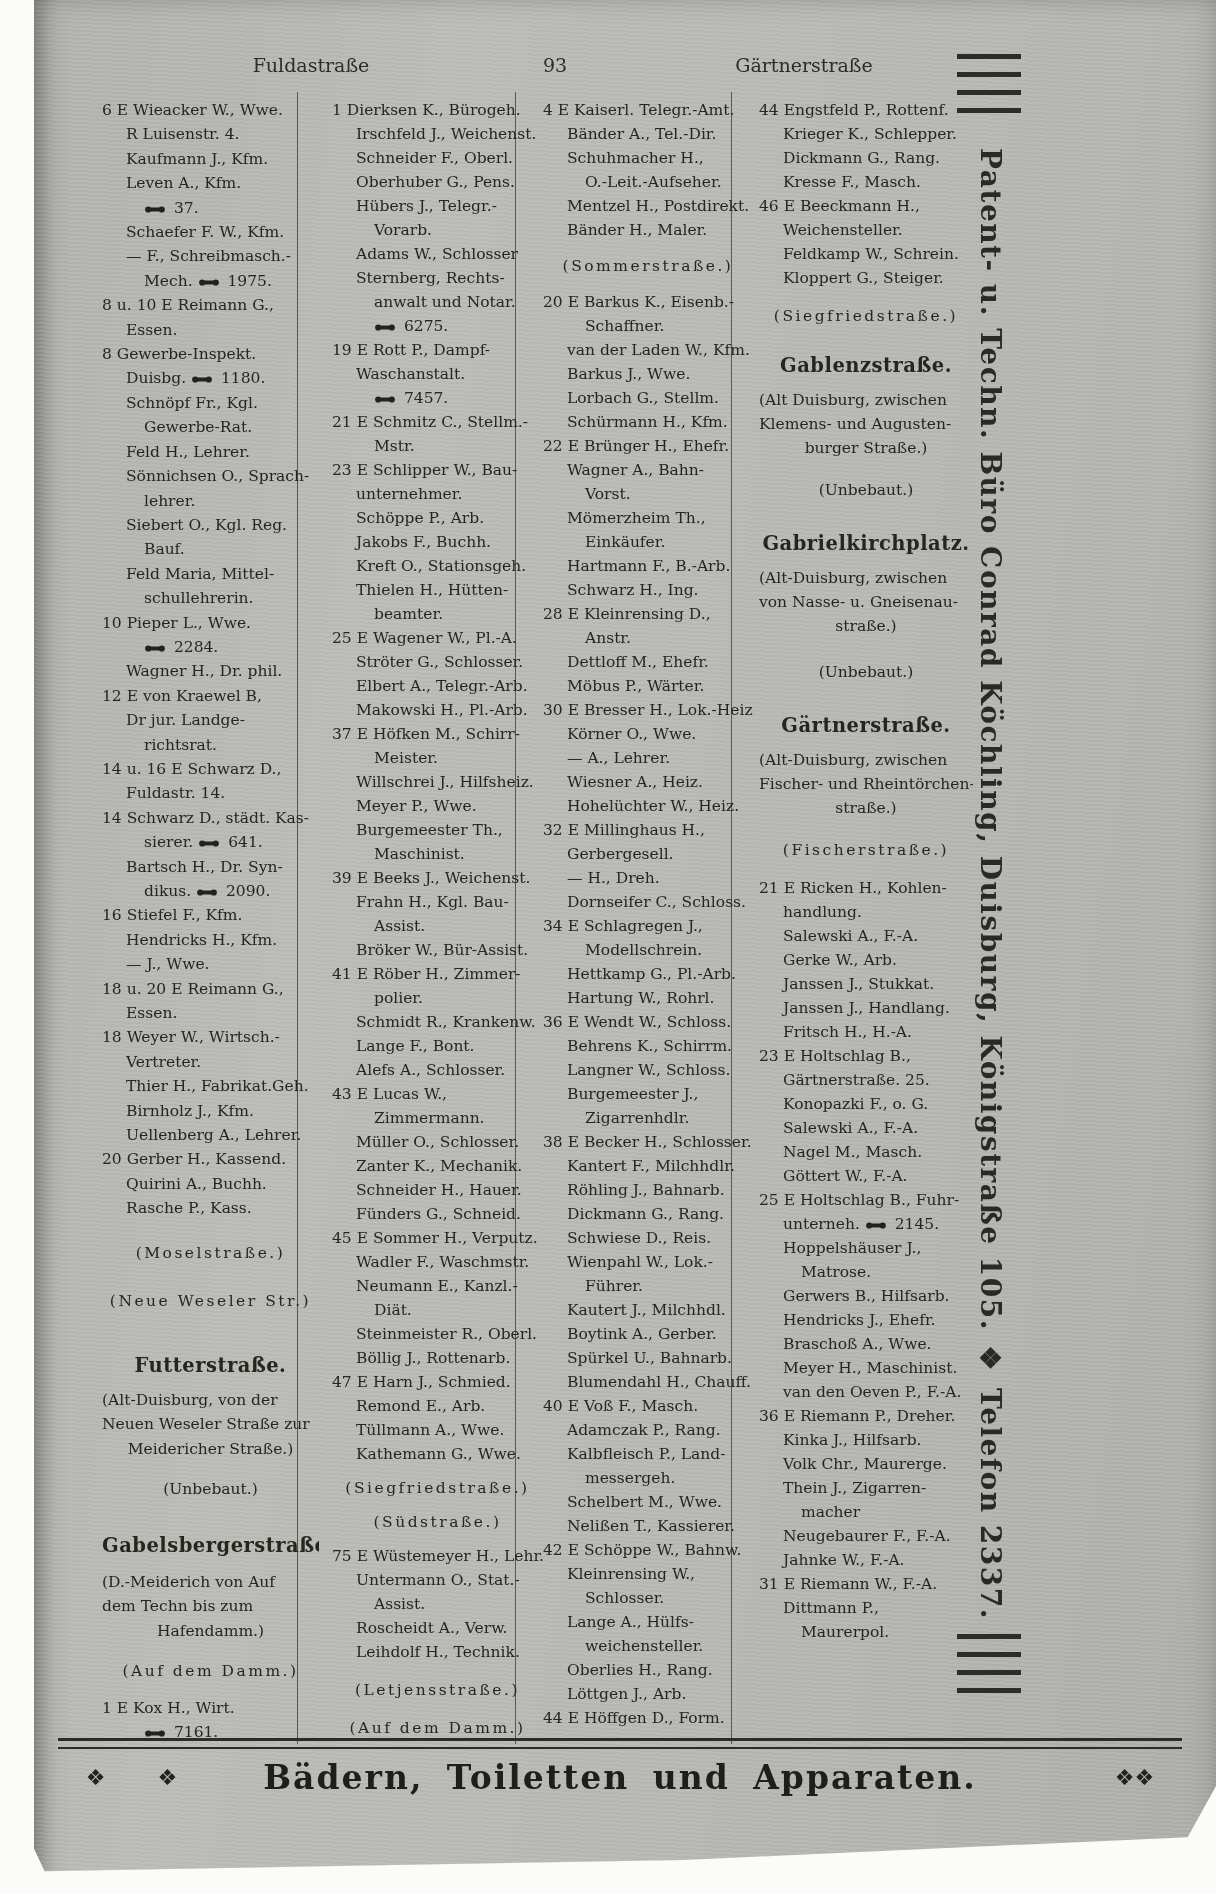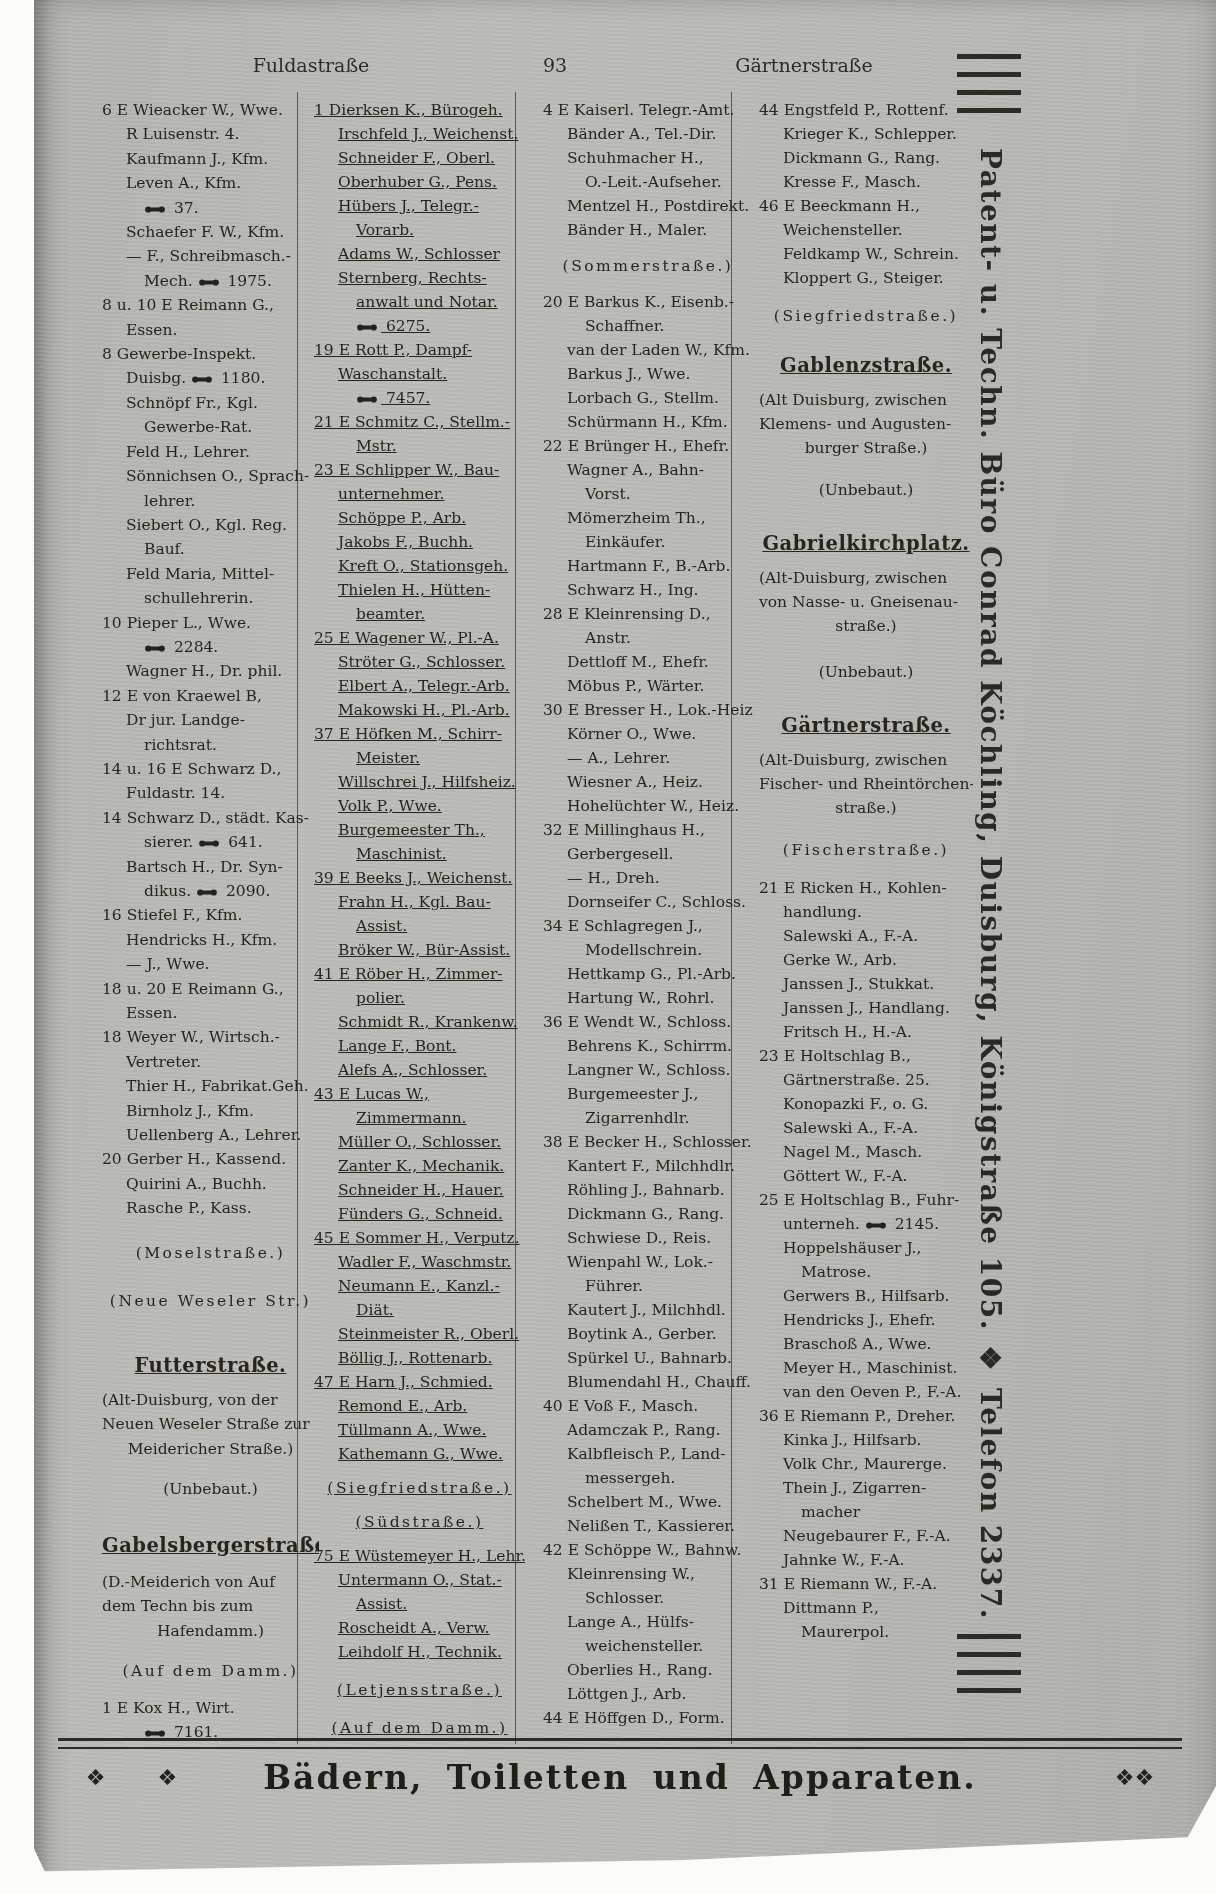--- a/index.html
+++ b/index.html
@@ -22,29 +22,29 @@
   
   .hdr-item{position:absolute;top:54px;font-size:19px;color:#2c2c26;text-align:center;}
   #h-left{left:206px;width:210px;}
   #h-center{left:515px;width:80px;}
   #h-right{left:694px;width:220px;}
   
   .vrule{position:absolute;top:92px;height:1652px;width:1px;background:rgba(55,55,48,.75);}
   
   .col{position:absolute;top:98px;height:1646px;overflow:hidden;font-size:15.5px;color:#26261f;margin-left:24px;}
   #col1{left:78px;width:217px;line-height:24.4px;}
-  #col2{left:290px;width:211px;line-height:24px;text-decoration:underline;}
+  #col2{left:308px;width:211px;line-height:24px;}
   #col3{left:519px;width:210px;line-height:24px;}
   #col4{left:735px;width:214px;line-height:24px;}
   .ln{white-space:nowrap;}
   .i1{padding-left:24px;}
   .i2{padding-left:42px;}
   .ctr{text-align:center;padding-left:0;white-space:normal;}
   .lsp{letter-spacing:2.5px;}
-  .hd{font-weight:bold;font-size:19.5px;text-align:center;padding-left:0;letter-spacing:.5px;text-decoration:underline;}
+  .hd{font-weight:bold;font-size:19.5px;text-align:center;padding-left:0;letter-spacing:.5px;}
   .tel{display:inline-block;}
   .tel svg{display:inline-block;vertical-align:-1px;margin:0 4px 0 1px;fill:#23231e;}
   
   .hash{position:absolute;left:957px;width:64px;}
   #hash-top{top:54px;}
   #hash-bottom{top:1634px;}
   .hash .bar{height:5px;background:#2d2d28;margin-bottom:13px;}
   
   #margin-ad{
     position:absolute;left:950px;top:148px;height:1480px;width:76px;
@@ -199,21 +199,21 @@
     <div class="ln i1">Kreft O., Stationsgeh.</div>
     <div class="ln i1">Thielen H., Hütten-</div>
     <div class="ln i2">beamter.</div>
     <div class="ln i0">25 E Wagener W., Pl.-A.</div>
     <div class="ln i1">Ströter G., Schlosser.</div>
     <div class="ln i1">Elbert A., Telegr.-Arb.</div>
     <div class="ln i1">Makowski H., Pl.-Arb.</div>
     <div class="ln i0">37 E Höfken M., Schirr-</div>
     <div class="ln i2">Meister.</div>
     <div class="ln i1">Willschrei J., Hilfsheiz.</div>
-    <div class="ln i1">Volk P., Wwe.</div>
+    <div class="ln i1">Meyer P., Wwe.</div>
     <div class="ln i1">Burgemeester Th.,</div>
     <div class="ln i2">Maschinist.</div>
     <div class="ln i0">39 E Beeks J., Weichenst.</div>
     <div class="ln i1">Frahn H., Kgl. Bau-</div>
     <div class="ln i2">Assist.</div>
     <div class="ln i1">Bröker W., Bür-Assist.</div>
     <div class="ln i0">41 E Röber H., Zimmer-</div>
     <div class="ln i2">polier.</div>
     <div class="ln i1">Schmidt R., Krankenw.</div>
     <div class="ln i1">Lange F., Bont.</div>

